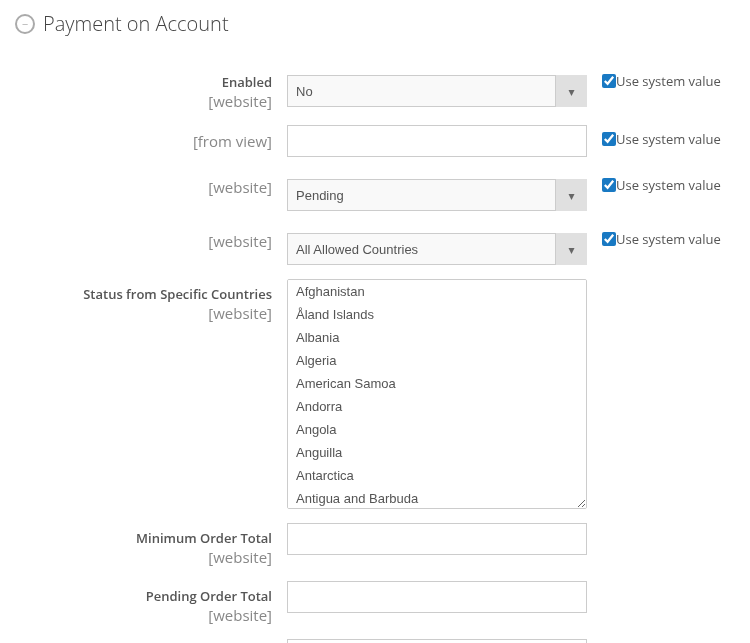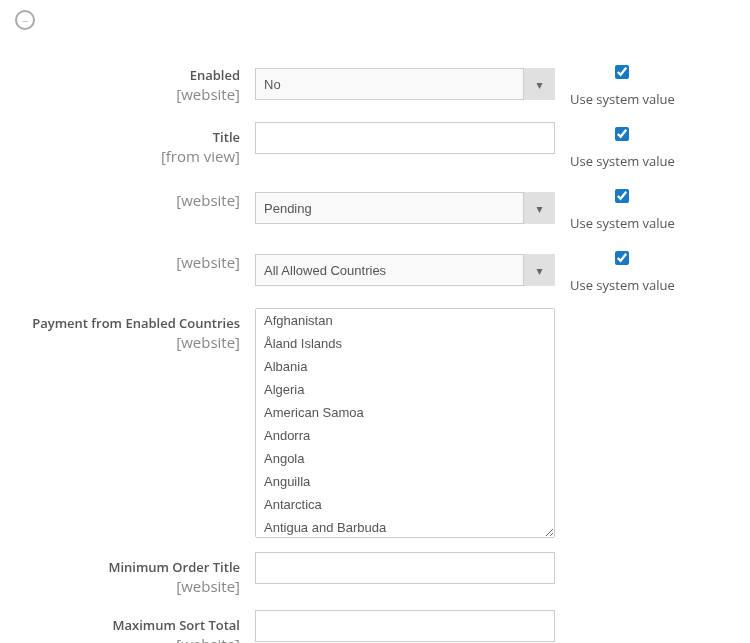--- a/index.html
+++ b/index.html
@@ -49,20 +49,21 @@
       margin-bottom: 14px;
       min-height: 32px;
     }
 
     .form-label-cell {
       width: 240px;
       text-align: right;
       padding-right: 15px;
       padding-top: 6px;
       flex-shrink: 0;
+      margin-left: 32px;
     }
 
     .form-label {
       font-size: 13px;
       color: #555;
       font-weight: 600;
       display: block;
     }
 
     .form-label-sub {
@@ -141,22 +142,21 @@
       resize: vertical;
     }
 
     .form-multiselect option {
       padding: 4px 8px;
     }
 
     .checkbox-wrapper {
       display: flex;
       align-items: center;
-      gap: 11px;
-      flex-direction: column;
+      gap: 0;
     }
 
     .checkbox-wrapper input[type="checkbox"] {
       width: 14px;
       height: 14px;
       cursor: pointer;
       accent-color: #1979c3;
     }
 
     .checkbox-label {
@@ -164,20 +164,21 @@
       color: #555;
     }
   </style>
 </head>
 <body>
 
 <div class="page-header">
   <div class="page-header-icon">
     <span>−</span>
   </div>
+  <h1 class="page-header-title">Payment on Account</h1>
 </div>
 
 <div class="form-section">
 
   <div class="form-row">
     <div class="form-label-cell">
       <span class="form-label">Enabled</span>
       <span class="form-label-sub">[website]</span>
     </div>
     <div class="form-field-cell">
@@ -192,21 +193,20 @@
     <div class="form-extra-cell">
       <div class="checkbox-wrapper">
         <input type="checkbox" checked="" style="">
         <span class="checkbox-label">Use system value</span>
       </div>
     </div>
   </div>
 
   <div class="form-row">
     <div class="form-label-cell">
-      <span class="form-label">Title</span>
       <span class="form-label-sub">[from view]</span>
     </div>
     <div class="form-field-cell">
       <input type="text" class="form-input" style="">
     </div>
     <div class="form-extra-cell">
       <div class="checkbox-wrapper">
         <input type="checkbox" checked="" style="">
         <span class="checkbox-label">Use system value</span>
       </div>
@@ -250,21 +250,21 @@
     <div class="form-extra-cell">
       <div class="checkbox-wrapper">
         <input type="checkbox" checked="" style="">
         <span class="checkbox-label">Use system value</span>
       </div>
     </div>
   </div>
 
   <div class="form-row">
     <div class="form-label-cell">
-      <span class="form-label">Payment from Enabled Countries</span>
+      <span class="form-label">Status from Specific Countries</span>
       <span class="form-label-sub">[website]</span>
     </div>
     <div class="form-field-cell">
       <select multiple="" class="form-multiselect">
         <option>Afghanistan</option>
         <option>Åland Islands</option>
         <option>Albania</option>
         <option>Algeria</option>
         <option>American Samoa</option>
         <option>Andorra</option>
@@ -278,33 +278,33 @@
         <option>Australia</option>
         <option>Austria</option>
       </select>
     </div>
     <div class="form-extra-cell">
     </div>
   </div>
 
   <div class="form-row">
     <div class="form-label-cell">
-      <span class="form-label">Minimum Order Title</span>
+      <span class="form-label">Minimum Order Total</span>
       <span class="form-label-sub">[website]</span>
     </div>
     <div class="form-field-cell">
       <input type="text" class="form-input" value="" style="">
     </div>
     <div class="form-extra-cell">
     </div>
   </div>
 
   <div class="form-row">
     <div class="form-label-cell">
-      <span class="form-label">Maximum Sort Total</span>
+      <span class="form-label">Pending Order Total</span>
       <span class="form-label-sub">[website]</span>
     </div>
     <div class="form-field-cell">
       <input type="text" class="form-input" value="" style="">
     </div>
     <div class="form-extra-cell">
     </div>
   </div>
 
   <div class="form-row">

